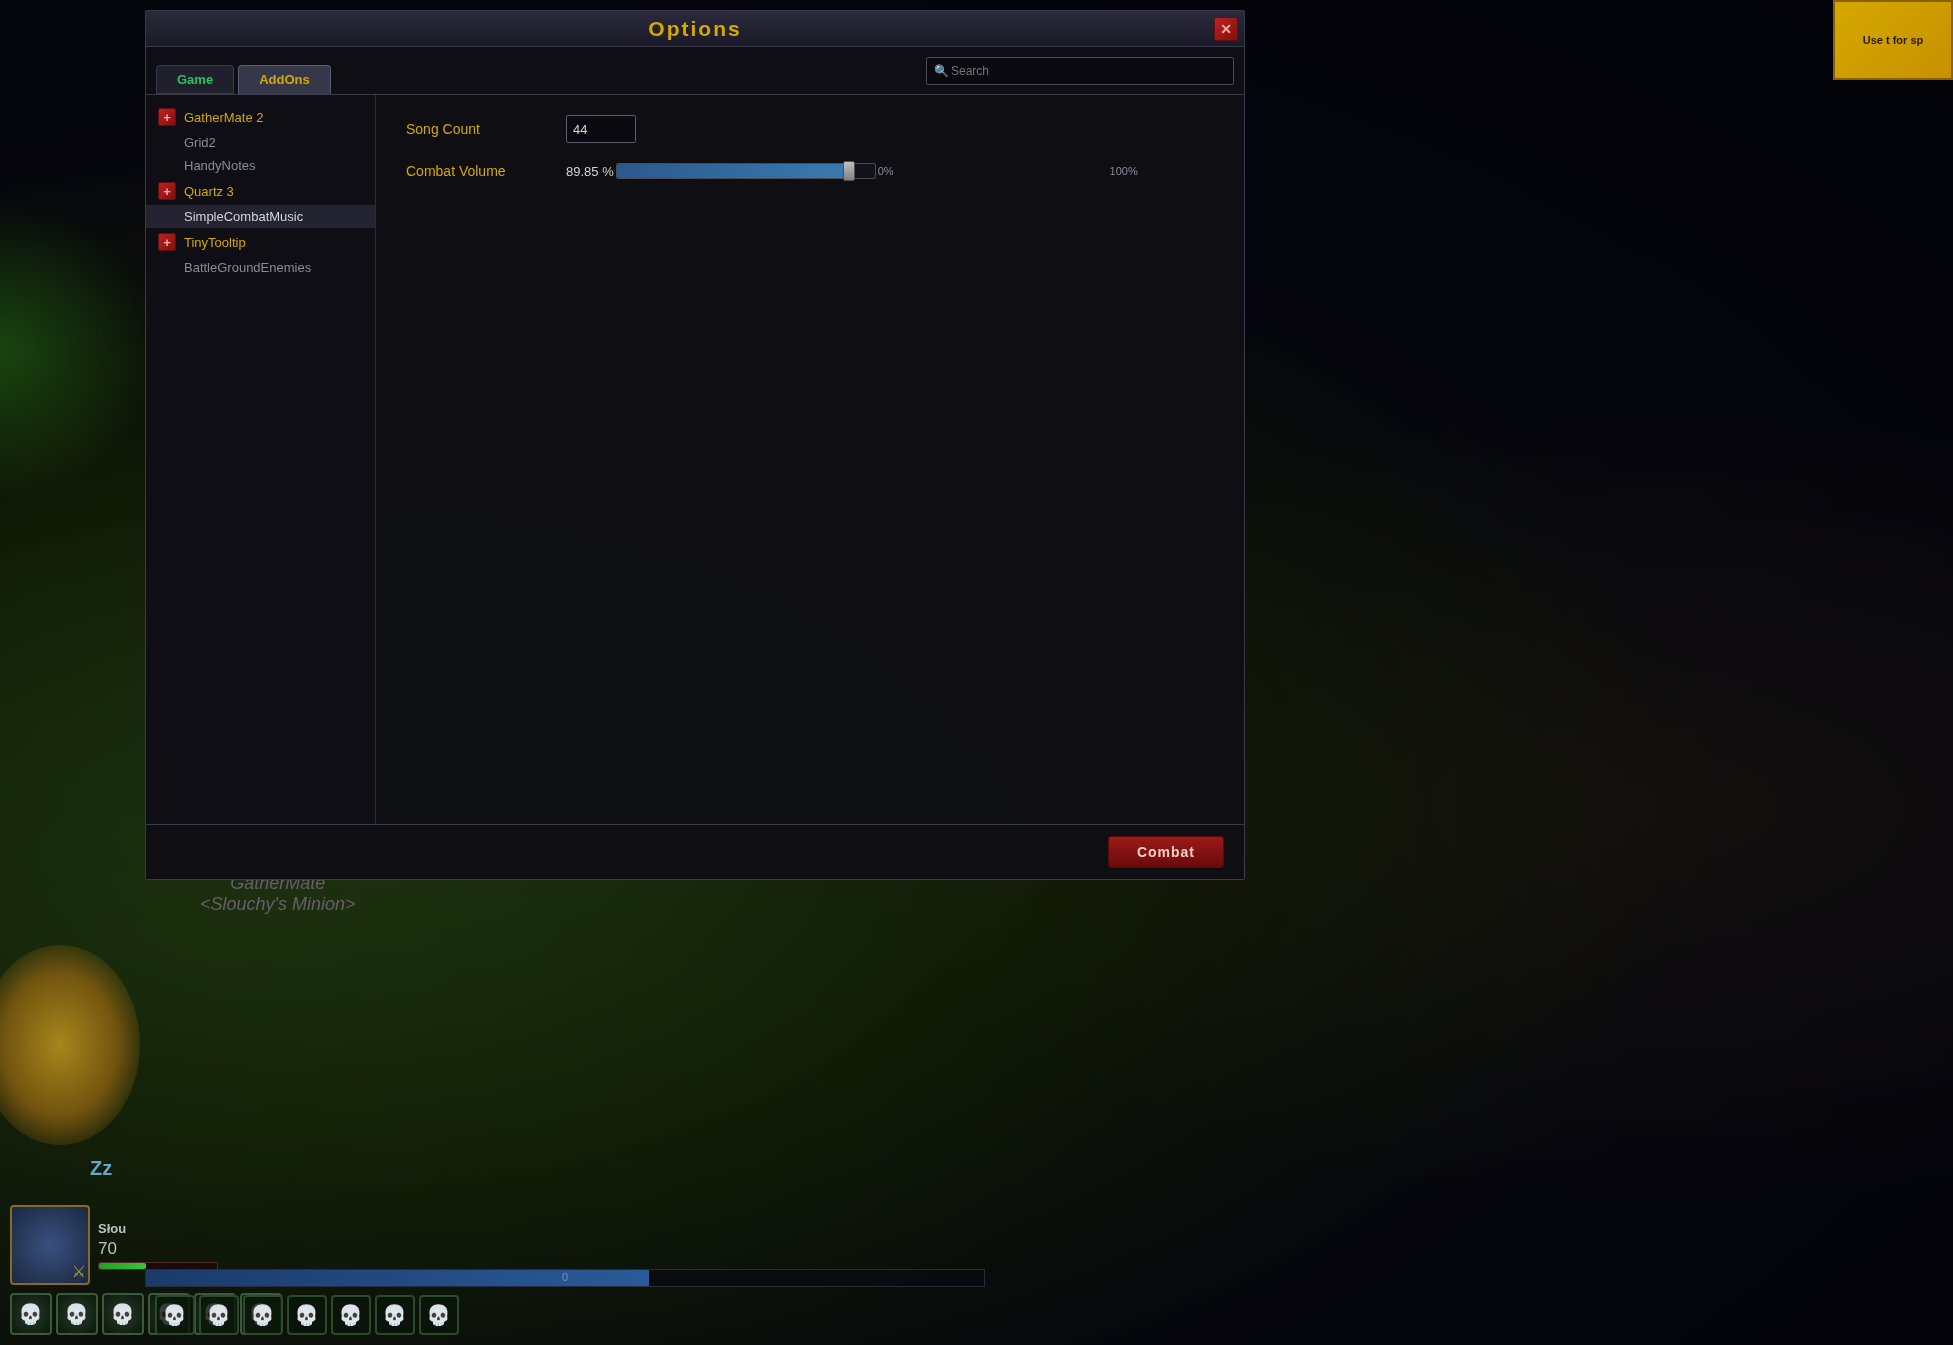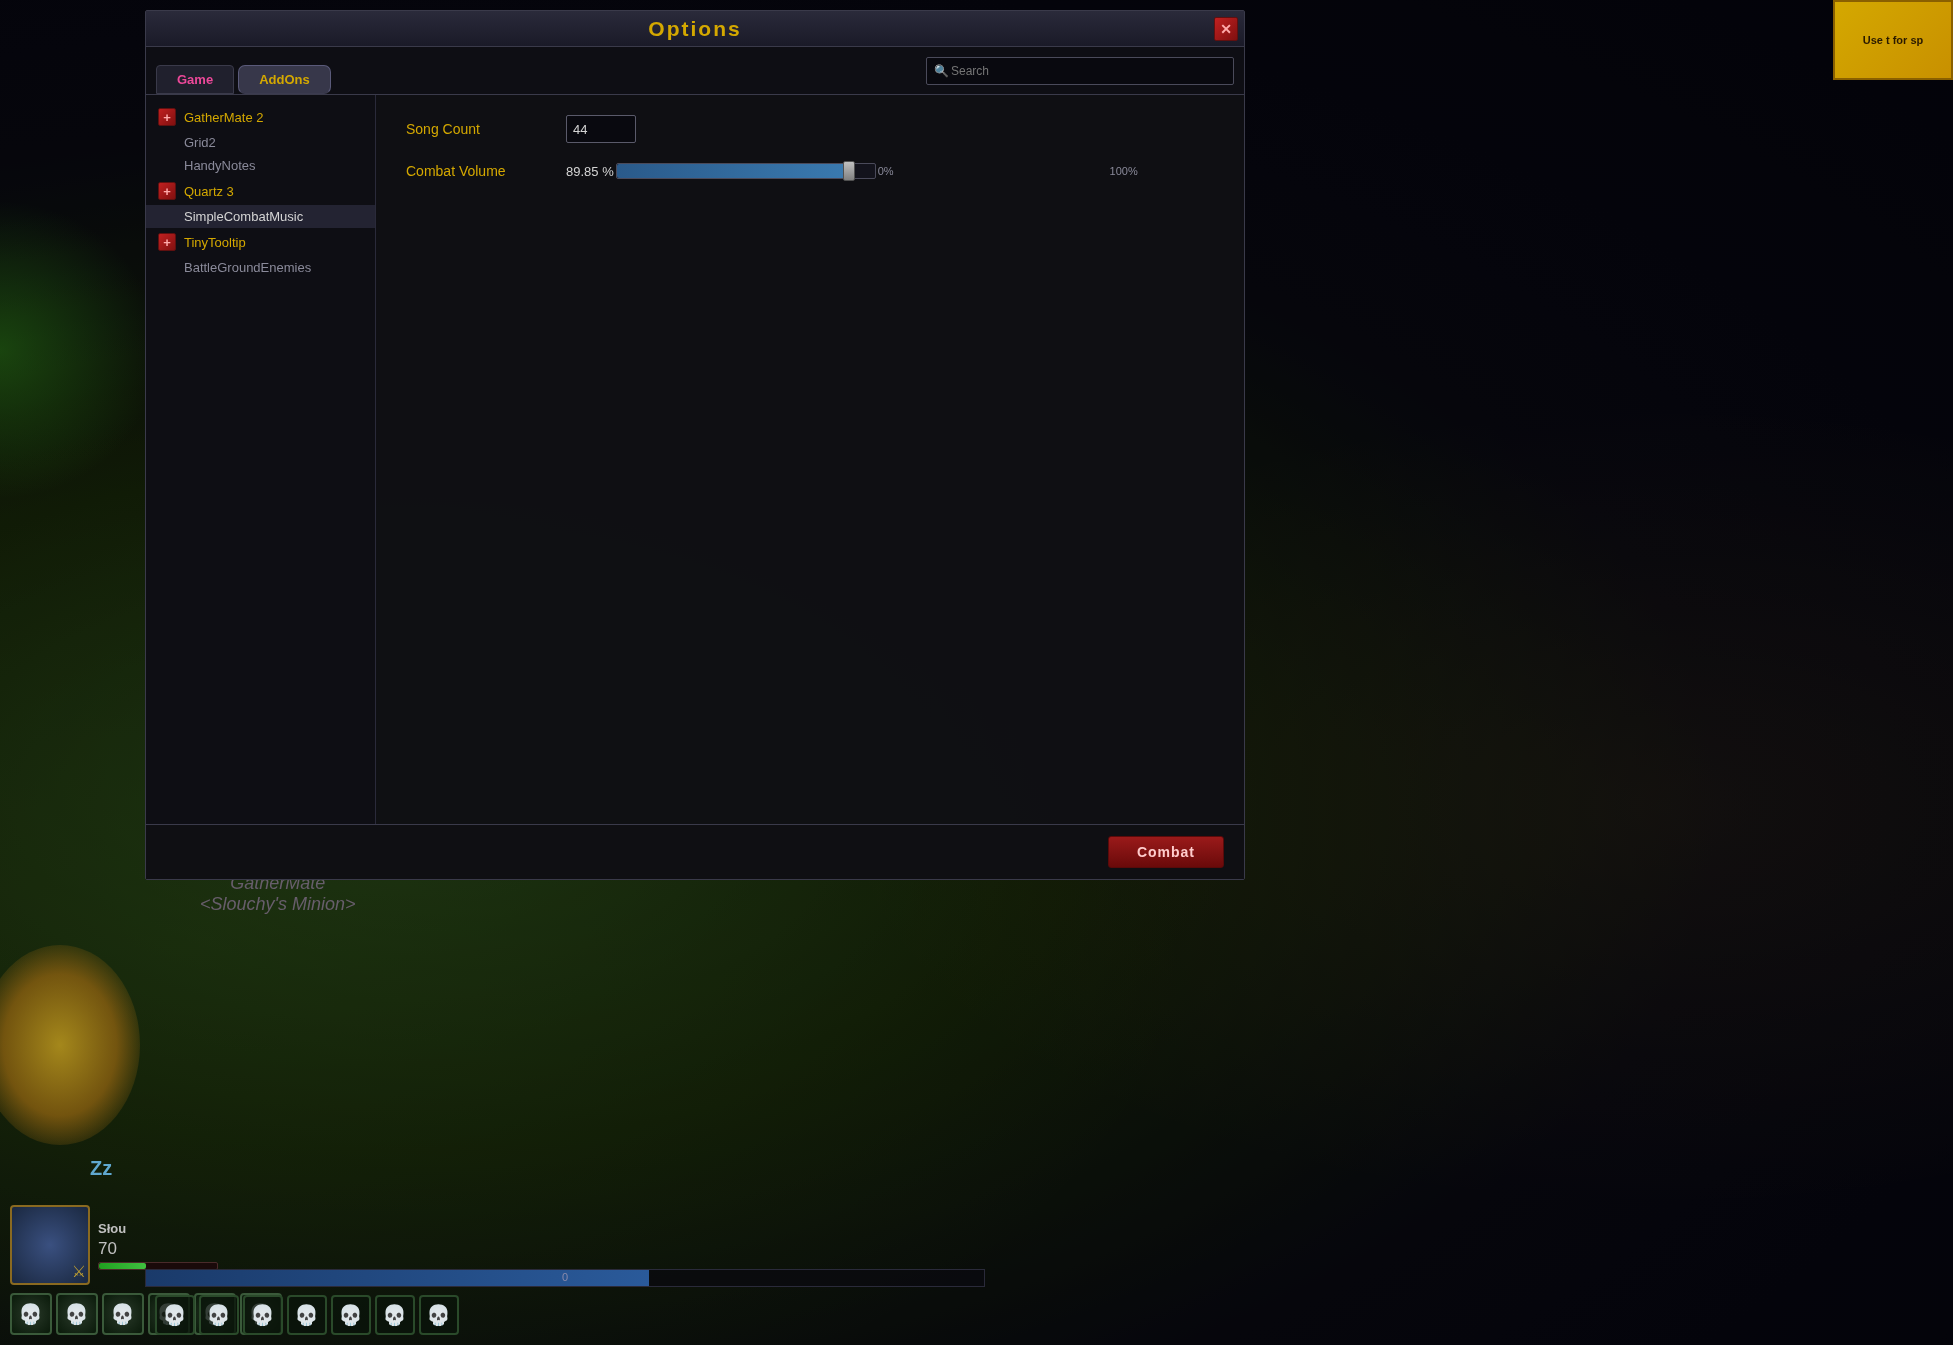--- a/index.html
+++ b/index.html
@@ -255,30 +255,29 @@
       padding: 6px 20px;
       border-radius: 4px 4px 0 0;
       cursor: pointer;
       font-size: 13px;
       font-weight: bold;
       border: 1px solid transparent;
     }
 
     .tab-game {
       background: rgba(40,40,55,0.7);
-      color: #ec4899;
+      color: #22c55e;
       border-color: #3a3a4a;
     }
 
     .tab-addons {
       background: rgba(60,60,80,0.9);
       color: #d4a800;
       border-color: #5a5a7a;
       border-bottom-color: rgba(60,60,80,0.9);
-      border-radius: 7px;
     }
 
     .search-container {
       position: absolute;
       right: 10px;
       top: 50%;
       transform: translateY(-50%);
       display: flex;
       align-items: center;
     }

